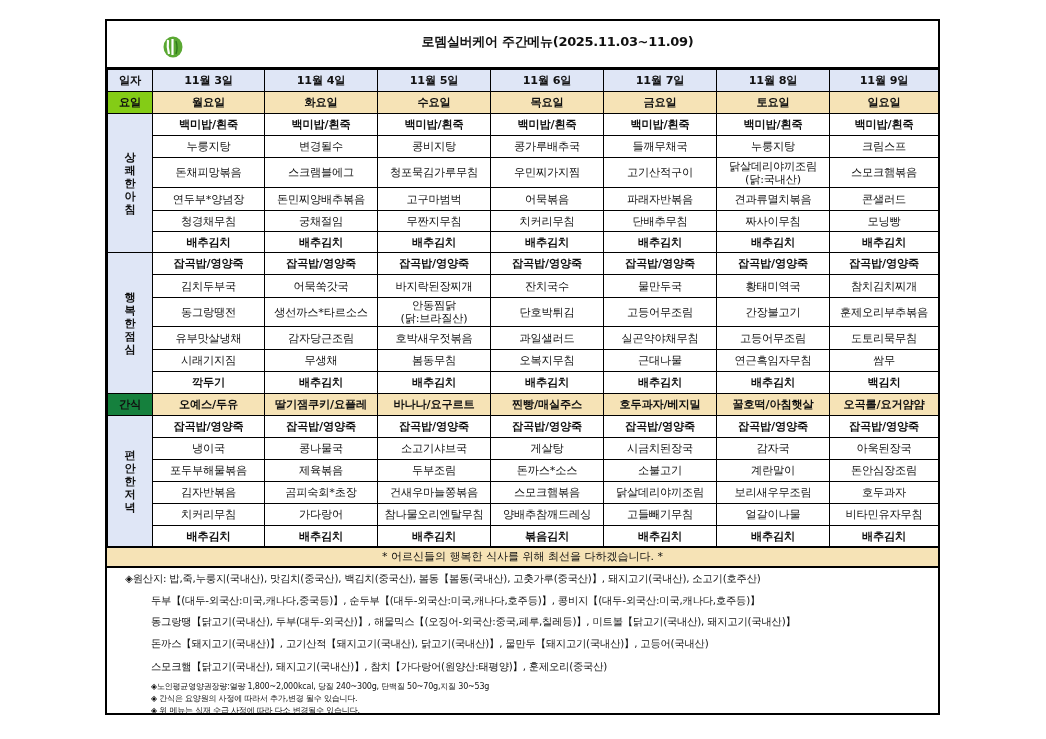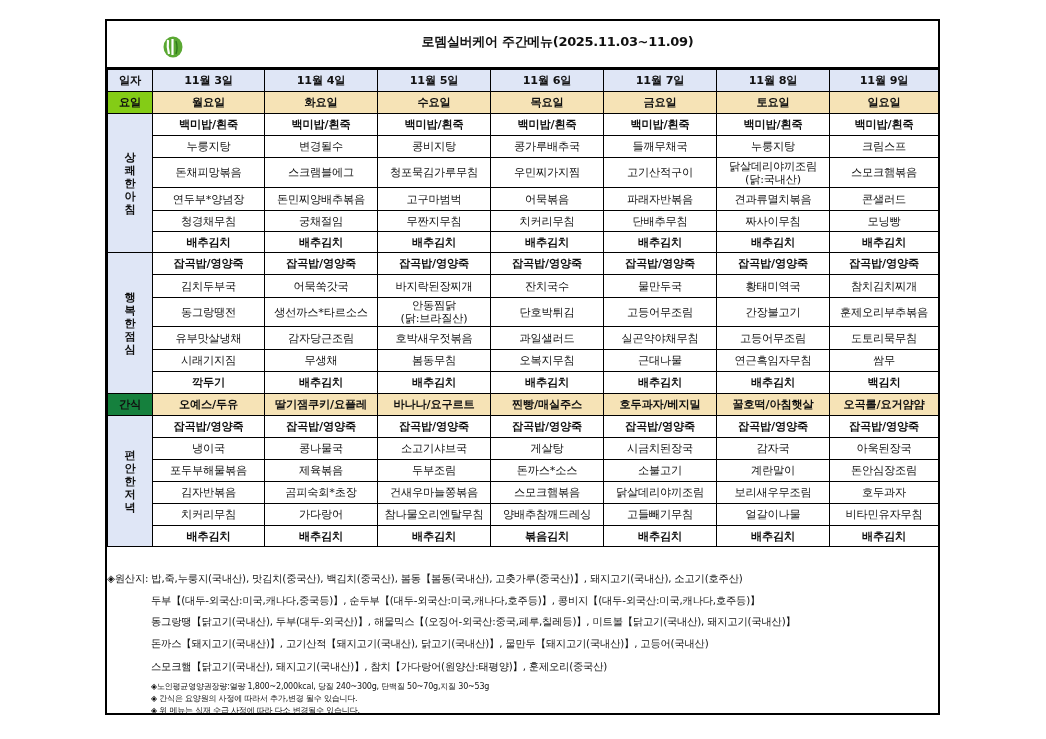--- a/index.html
+++ b/index.html
@@ -282,23 +282,24 @@
           <td class="b" style="height:20px">배추김치</td>
           <td class="b" style="height:20px">배추김치</td>
           <td class="b" style="height:20px">볶음김치</td>
           <td class="b" style="height:20px">배추김치</td>
           <td class="b" style="height:20px">배추김치</td>
           <td class="b" style="height:20px">배추김치</td>
         </tr>
       </tbody>
   </table>
 
+  <div class="footer-band">* 어르신들의 행복한 식사를 위해 최선을 다하겠습니다. *</div>
 
   <div class="notes">
-    <div class="note-line" style="left:0; top:4px;">◈원산지: 밥,죽,누룽지(국내산), 맛김치(중국산), 백김치(중국산), 봄동【봄동(국내산), 고춧가루(중국산)】, 돼지고기(국내산), 소고기(호주산)</div>
+    <div class="note-line" style="left:18px; top:4px;">◈원산지: 밥,죽,누룽지(국내산), 맛김치(중국산), 백김치(중국산), 봄동【봄동(국내산), 고춧가루(중국산)】, 돼지고기(국내산), 소고기(호주산)</div>
     <div class="note-line" style="left:44px; top:26px;">두부【(대두-외국산:미국,캐나다,중국등)】, 순두부【(대두-외국산:미국,캐나다,호주등)】, 콩비지【(대두-외국산:미국,캐나다,호주등)】</div>
     <div class="note-line" style="left:44px; top:47px;">동그랑땡【닭고기(국내산), 두부(대두-외국산)】, 해물믹스【(오징어-외국산:중국,페루,칠레등)】, 미트볼【닭고기(국내산), 돼지고기(국내산)】</div>
     <div class="note-line" style="left:44px; top:69px;">돈까스【돼지고기(국내산)】, 고기산적【돼지고기(국내산), 닭고기(국내산)】, 물만두【돼지고기(국내산)】, 고등어(국내산)</div>
     <div class="note-line" style="left:44px; top:92px;">스모크햄【닭고기(국내산), 돼지고기(국내산)】, 참치【가다랑어(원양산:태평양)】, 훈제오리(중국산)</div>
     <div class="small-note" style="left:44px; top:113px;">◈노인평균영양권장량:열량 1,800~2,000kcal, 당질 240~300g, 단백질 50~70g,지질 30~53g</div>
     <div class="small-note" style="left:44px; top:125px;">◈ 간식은 요양원의 사정에 따라서 추가,변경 될수 있습니다.</div>
     <div class="small-note" style="left:44px; top:137px;">◈ 위 메뉴는 식재 수급 사정에 따라 다소 변경될수 있습니다.</div>
   </div>
 </div>
 

